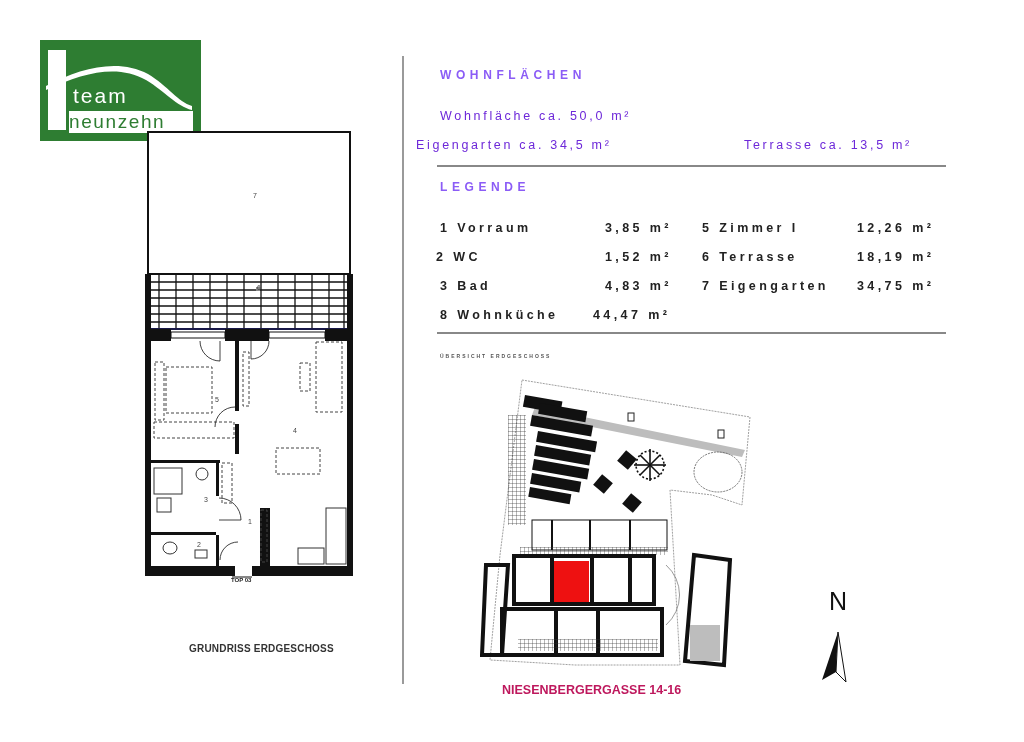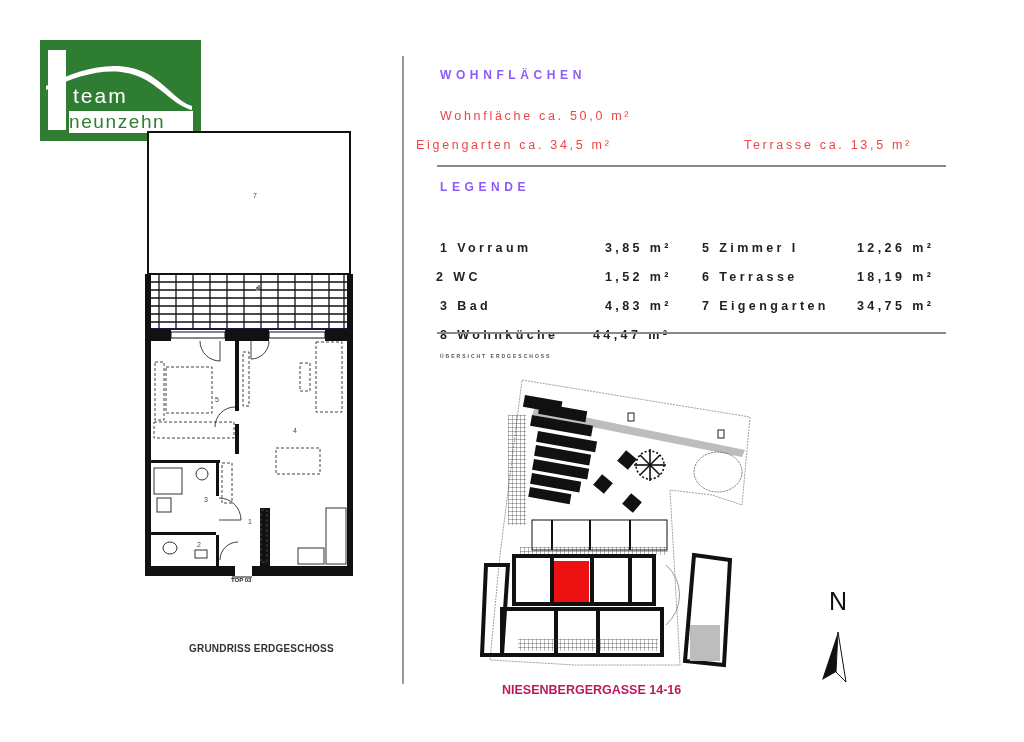--- a/index.html
+++ b/index.html
@@ -5,23 +5,23 @@
   html,body{margin:0;padding:0;background:#fff;}
   body{width:1024px;height:742px;position:relative;overflow:hidden;font-family:"Liberation Sans","DejaVu Sans",sans-serif;color:#222;}
   .abs{position:absolute;}
   .logo{left:40px;top:40px;width:161px;height:101px;background:#2e7d32;}
   .logo .t-letter{position:absolute;left:8px;top:10px;width:18px;height:80px;background:#fff;}
   .logo .word1{position:absolute;left:33px;top:44px;font-size:21px;color:#fff;letter-spacing:2px;font-weight:normal;}
   .logo .word2{position:absolute;left:29px;top:71px;width:124px;height:22px;background:#fff;color:#2e7d32;font-size:19px;letter-spacing:1.6px;line-height:22px;box-sizing:border-box;}
   .logo svg{position:absolute;left:0;top:0;}
   .divider-v{left:402px;top:56px;width:2px;height:628px;background:#9a9a9a;}
   .heading{font-size:12px;font-weight:bold;letter-spacing:4.6px;color:#8b5cf6;}
-  .txt{font-size:12.5px;letter-spacing:2.7px;color:#ef4444;text-align:center;}
+  .txt{font-size:12.5px;letter-spacing:2.7px;color:#6d28d9;text-align:center;}
   .hr{height:2px;background:#888;left:437px;width:509px;}
-  .leg{font-size:12.5px;font-weight:bold;letter-spacing:3.4px;color:#222;white-space:nowrap;margin-top:20px;}
+  .leg{font-size:12.5px;font-weight:bold;letter-spacing:3.4px;color:#222;white-space:nowrap;}
   .small-cap{font-size:5px;letter-spacing:2px;color:#555;font-weight:bold;}
   .caption{font-size:10px;font-weight:bold;color:#333;letter-spacing:0.2px;margin-top:45px;}
   .caption2{font-size:12.5px;font-weight:bold;color:#be185d;}
   .north-n{font-size:25px;color:#111;}
 </style>
 </head>
 <body>
 
 <div class="abs logo">
   <svg width="161" height="101">

